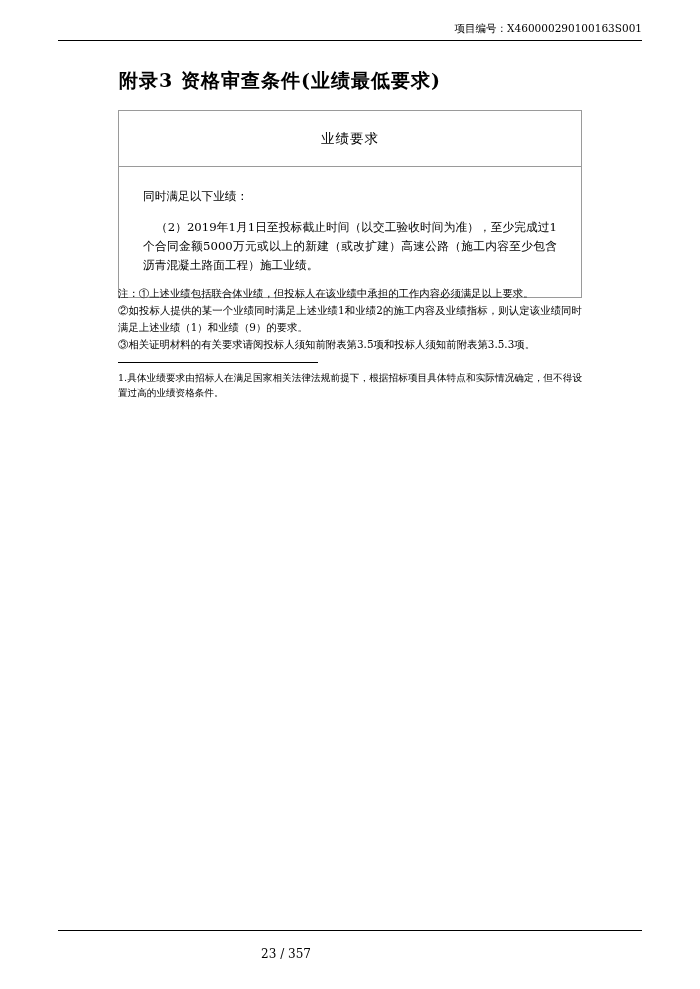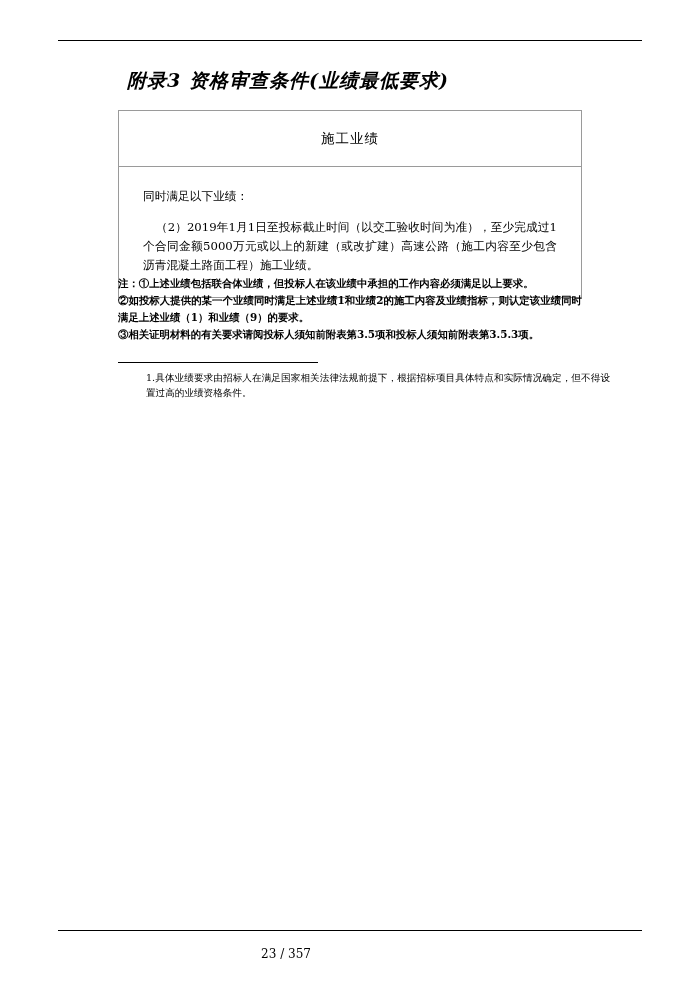--- a/index.html
+++ b/index.html
@@ -47,27 +47,26 @@
     left: 58px;
     right: 58px;
     border-top: 1px solid #000;
     height: 0;
   }
 
   
   .doc-title {
     position: absolute;
     top: 68px;
-    left: 8px;
+    left: 0;
     width: 560px;
     text-align: center;
     font-size: 19px;
     font-weight: bold;
     letter-spacing: 1px;
-    font-style: italic;
   }
 
   
   .tbl {
     position: absolute;
     top: 110px;
     left: 118px;
     width: 464px;
     border: 1px solid #9a9a9a;
     box-sizing: border-box;
@@ -90,27 +89,26 @@
     margin: 12px;
     text-indent: 0;
   }
   .tbl-body p.indent {
     text-indent: 1.1em;
   }
 
   
   .notes {
     position: absolute;
-    top: 275px;
+    top: 285px;
     left: 118px;
     width: 464px;
     font-size: 10.4px;
     line-height: 1.62;
     text-align: justify;
-    font-weight: bold;
   }
   .notes p {
     margin: 0;
   }
 
   
   .footnote-rule {
     position: absolute;
     top: 362px;
     left: 118px;
@@ -119,21 +117,20 @@
     height: 0;
   }
   .footnote {
     position: absolute;
     top: 370px;
     left: 118px;
     width: 464px;
     font-size: 9.6px;
     line-height: 1.6;
     text-align: justify;
-    margin-left: 28px;
   }
   .footnote p { margin: 0; }
 
   
   .footer-rule {
     position: absolute;
     bottom: 58px;
     left: 58px;
     right: 58px;
     border-top: 1px solid #000;
@@ -146,26 +143,29 @@
     width: 572px;
     text-align: center;
     font-size: 12px;
   }
 </style>
 </head>
 <body>
 
 <div class="page">
 
+  <div class="header">
+    <span class="hdr-label">项目编号：</span><span class="hdr-value">X460000290100163S001</span>
+  </div>
   <div class="header-rule"></div>
 
   <div class="doc-title">附录3  资格审查条件(业绩最低要求)</div>
 
   <div class="tbl">
-    <div class="tbl-head">施工业绩</div>
+    <div class="tbl-head">业绩要求</div>
     <div class="tbl-body">
       <p>同时满足以下业绩：</p>
       <p class="indent">（2）2019年1月1日至投标截止时间（以交工验收时间为准），至少完成过1个合同金额5000万元或以上的新建（或改扩建）高速公路（施工内容至少包含沥青混凝土路面工程）施工业绩。</p>
     </div>
   </div>
 
   <div class="notes">
     <p>注：①上述业绩包括联合体业绩，但投标人在该业绩中承担的工作内容必须满足以上要求。</p>
     <p>②如投标人提供的某一个业绩同时满足上述业绩1和业绩2的施工内容及业绩指标，则认定该业绩同时满足上述业绩（1）和业绩（9）的要求。</p>
     <p>③相关证明材料的有关要求请阅投标人须知前附表第3.5项和投标人须知前附表第3.5.3项。</p>

